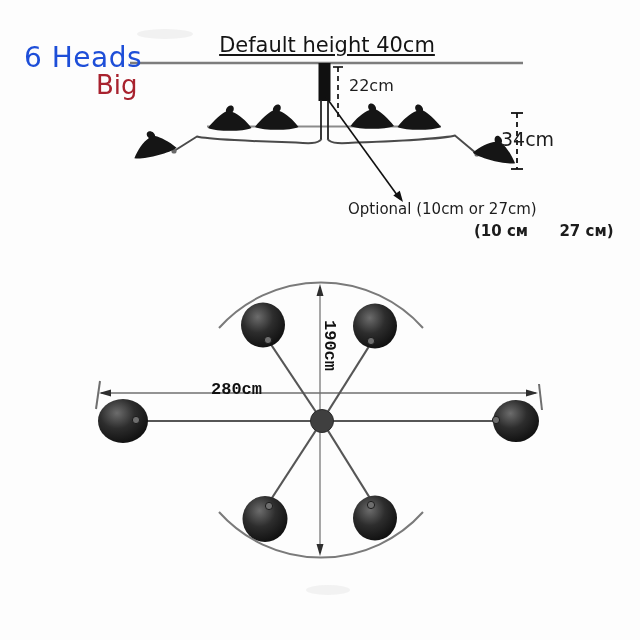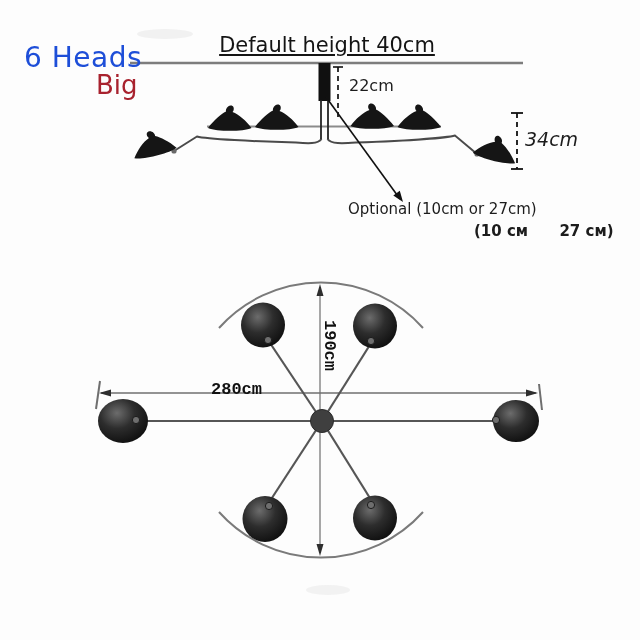--- a/index.html
+++ b/index.html
@@ -102,19 +102,19 @@
       <circle cx="371" cy="341" r="3.6"></circle>
       <circle cx="269" cy="506" r="3.6"></circle>
       <circle cx="371" cy="505" r="3.6"></circle>
     </g>
   </svg>
 
   <div class="txt t-title" style="left:24px;top:43px;">6 Heads</div>
   <div class="txt t-variant" style="left:52px;top:72px;">Big</div>
   <div class="txt t-defh" style="left:327px;top:34px;text-decoration:underline;">Default height 40cm</div>
   <div class="txt t-22" style="left:349px;top:78px;">22cm</div>
-  <div class="txt t-34" style="left:525px;top:130px;font-style:italic;">34cm</div>
+  <div class="txt t-34" style="left:501px;top:130px;">34cm</div>
   <div class="txt t-opt" style="left:348px;top:202px;">Optional (10cm or 27cm)</div>
   <div class="txt t-opt" style="left:474px;top:224px;font-weight:bold;">(10 см      27 см)</div>
   <div class="txt t-mono" style="left:211px;top:381px;">280cm</div>
   <div class="txt t-mono t-rot" style="left:338px;top:320px;">190cm</div>
 
 </div>
 
 </body></html>

